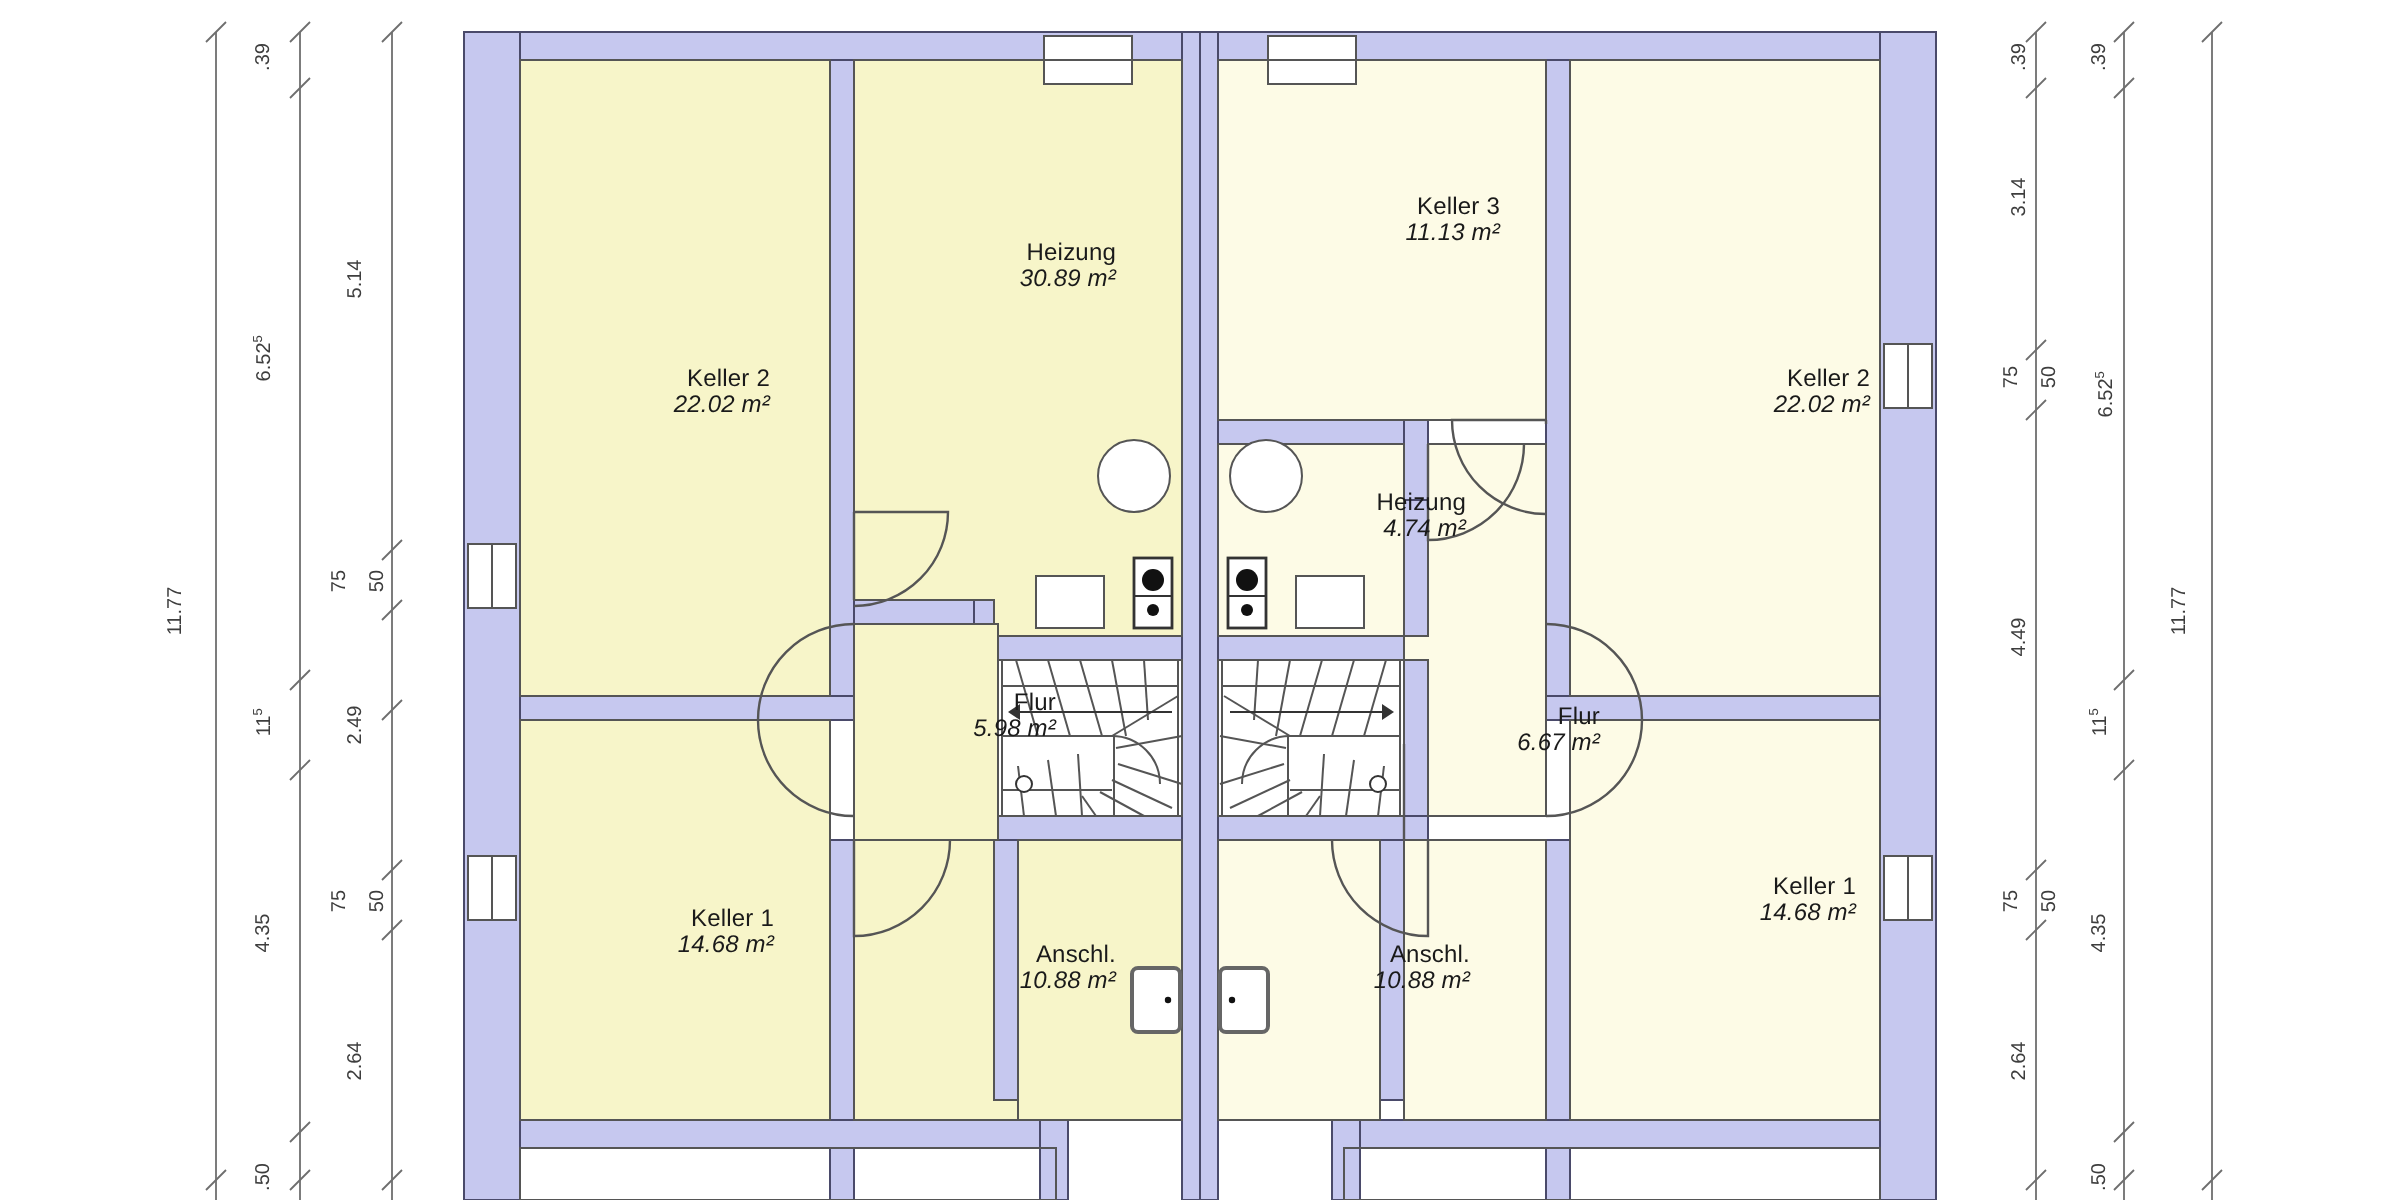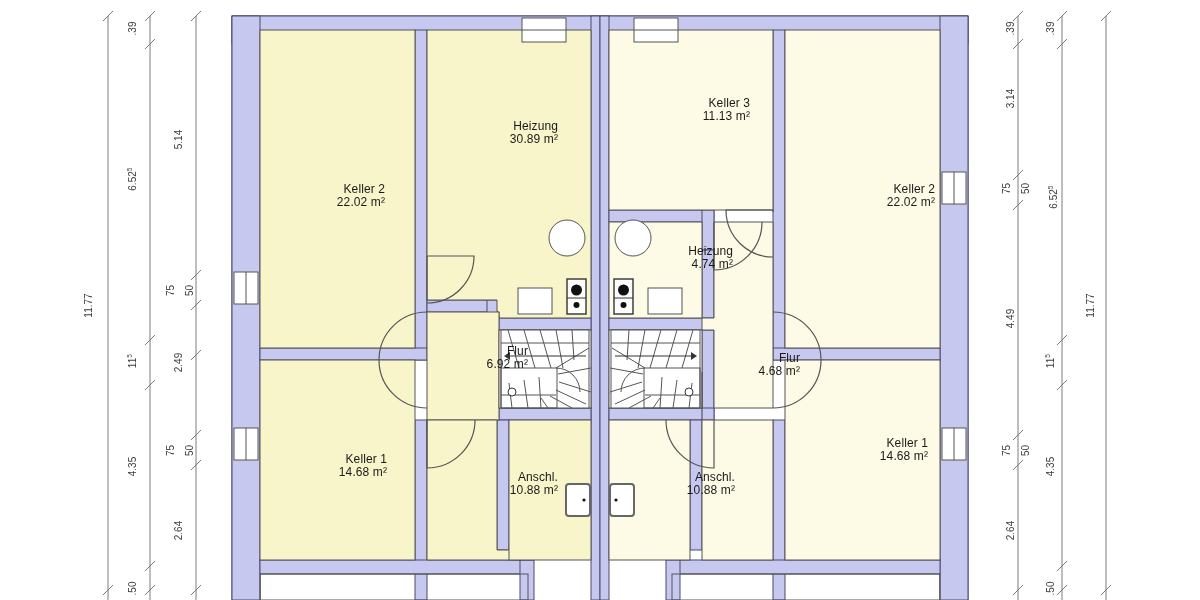--- a/index.html
+++ b/index.html
@@ -4,21 +4,21 @@
 <style>
   html,body{margin:0;padding:0;background:#ffffff;}
   body{width:1200px;height:600px;overflow:hidden;
        font-family:"Liberation Sans","DejaVu Sans",sans-serif;}
   #stage{position:relative;width:1200px;height:600px;background:#fff;}
   svg.plan{position:absolute;left:0;top:0;width:1200px;height:600px;}
   .roomlabel{position:absolute;text-align:right;color:#1a1a1a;
              font-size:12px;line-height:13px;letter-spacing:.1px;
              white-space:nowrap;pointer-events:none;}
   .roomlabel .nm{display:block;}
-  .roomlabel .ar{display:block;}
+  .roomlabel .ar{display:block;font-style:italic;}
   .dimtxt{position:absolute;font-size:10px;color:#3d3d3d;
           transform-origin:50% 50%;white-space:nowrap;letter-spacing:0px;}
   .dimtxt sup{font-size:6.5px;vertical-align:super;}
   .rot{transform:rotate(-90deg);}
 </style>
 </head>
 <body>
 
 <div id="stage">
 
@@ -239,21 +239,21 @@
       <div class="roomlabel" style="left: 265px; top: 183px; width: 120px;">
         <span class="nm">Keller 2</span>
         <span class="ar">22.02 m²</span>
       </div>
       <div class="roomlabel" style="left: 438px; top: 120px; width: 120px;">
         <span class="nm">Heizung</span>
         <span class="ar">30.89 m²</span>
       </div>
       <div class="roomlabel" style="left: 408px; top: 345px; width: 120px;">
         <span class="nm">Flur</span>
-        <span class="ar">6.92 m²</span>
+        <span class="ar">5.98 m²</span>
       </div>
       <div class="roomlabel" style="left: 267px; top: 453px; width: 120px;">
         <span class="nm">Keller 1</span>
         <span class="ar">14.68 m²</span>
       </div>
       <div class="roomlabel" style="left: 438px; top: 471px; width: 120px;">
         <span class="nm">Anschl.</span>
         <span class="ar">10.88 m²</span>
       </div>
       <div class="roomlabel" style="left: 630px; top: 97px; width: 120px;">
@@ -263,21 +263,21 @@
       <div class="roomlabel" style="left: 815px; top: 183px; width: 120px;">
         <span class="nm">Keller 2</span>
         <span class="ar">22.02 m²</span>
       </div>
       <div class="roomlabel" style="left: 613px; top: 245px; width: 120px;">
         <span class="nm">Heizung</span>
         <span class="ar">4.74 m²</span>
       </div>
       <div class="roomlabel" style="left: 680px; top: 352px; width: 120px;">
         <span class="nm">Flur</span>
-        <span class="ar">4.68 m²</span>
+        <span class="ar">6.67 m²</span>
       </div>
       <div class="roomlabel" style="left: 615px; top: 471px; width: 120px;">
         <span class="nm">Anschl.</span>
         <span class="ar">10.88 m²</span>
       </div>
       <div class="roomlabel" style="left: 808px; top: 437px; width: 120px;">
         <span class="nm">Keller 1</span>
         <span class="ar">14.68 m²</span>
       </div>
     </div>

